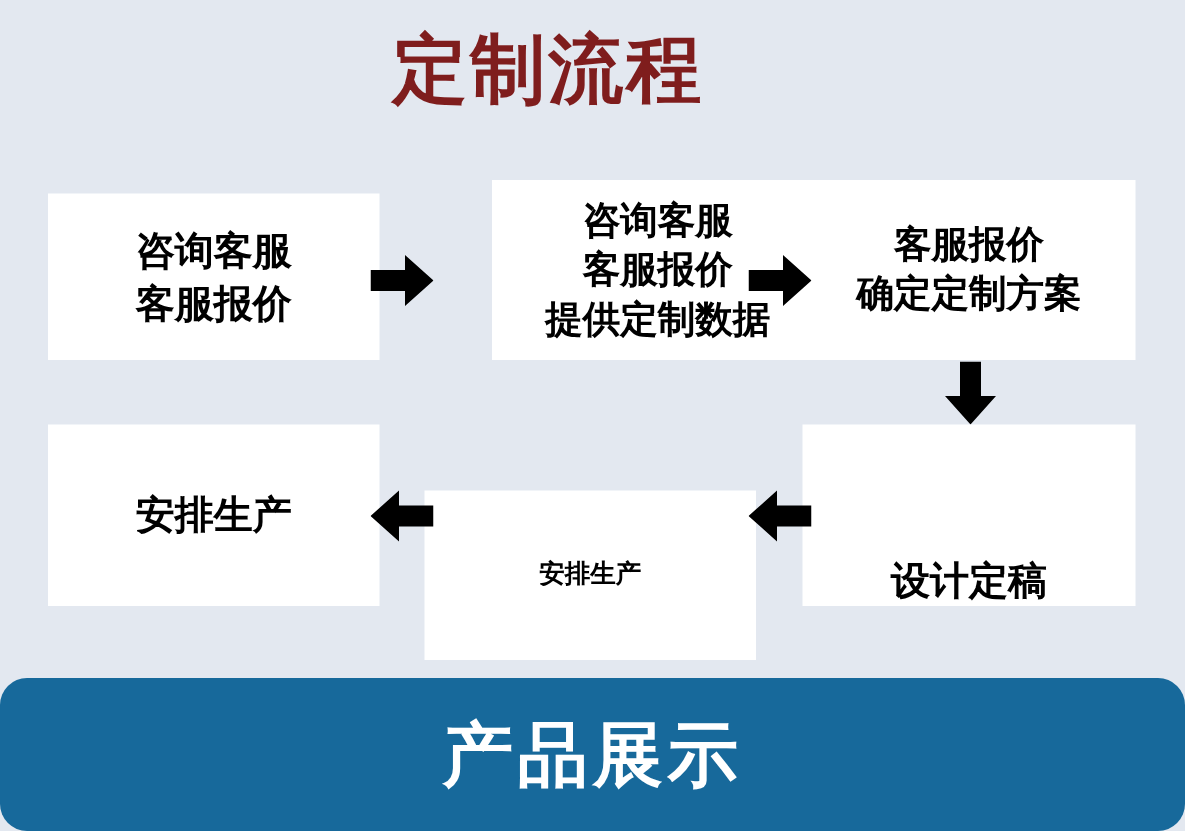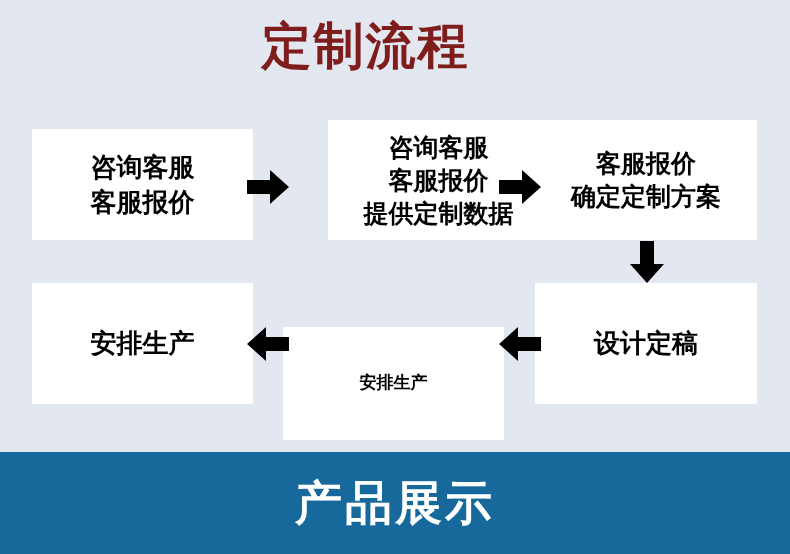--- a/index.html
+++ b/index.html
@@ -55,21 +55,21 @@
   }
 
   
   #box-1 { left: 32px;  top: 129px; width: 221px; height: 111px; font-size: 26px; }
   #box-2 { left: 283px; top: 120px; width: 221px; height: 120px; font-size: 25px; margin-left: 45px; }
   #box-3 { left: 535px; top: 120px; width: 222px; height: 120px; font-size: 25px; }
 
   
   #box-4 { left: 32px;  top: 283px; width: 221px; height: 121px; font-size: 26px; }
   #box-5 { left: 283px; top: 283px; width: 221px; height: 113px; font-size: 17px; margin-top: 44px; }
-  #box-6 { left: 535px; top: 283px; width: 222px; height: 121px; font-size: 26px; }
+  #box-6 { left: 535px; top: 283px; width: 222px; height: 121px; font-size: 26px; justify-content: flex-end; }
 
   
   .arrow {
     position: absolute;
     line-height: 0;
   }
   .arrow svg { display: block; }
 
   #arrow-1 { left: 247px; top: 168px; }  
   #arrow-2 { left: 499px; top: 168px; }  
@@ -81,20 +81,21 @@
   #bottom-banner {
     position: absolute;
     left: 0;
     top: 452px;
     width: 790px;
     height: 102px;
     background: #17699b;
     display: flex;
     align-items: center;
     justify-content: center;
+    border-radius: 18px;
   }
   #bottom-banner .banner-title {
     color: #ffffff;
     font-size: 47px;
     font-weight: 700;
     letter-spacing: 3px;
     line-height: 1.1;
     white-space: nowrap;
   }
 </style>

